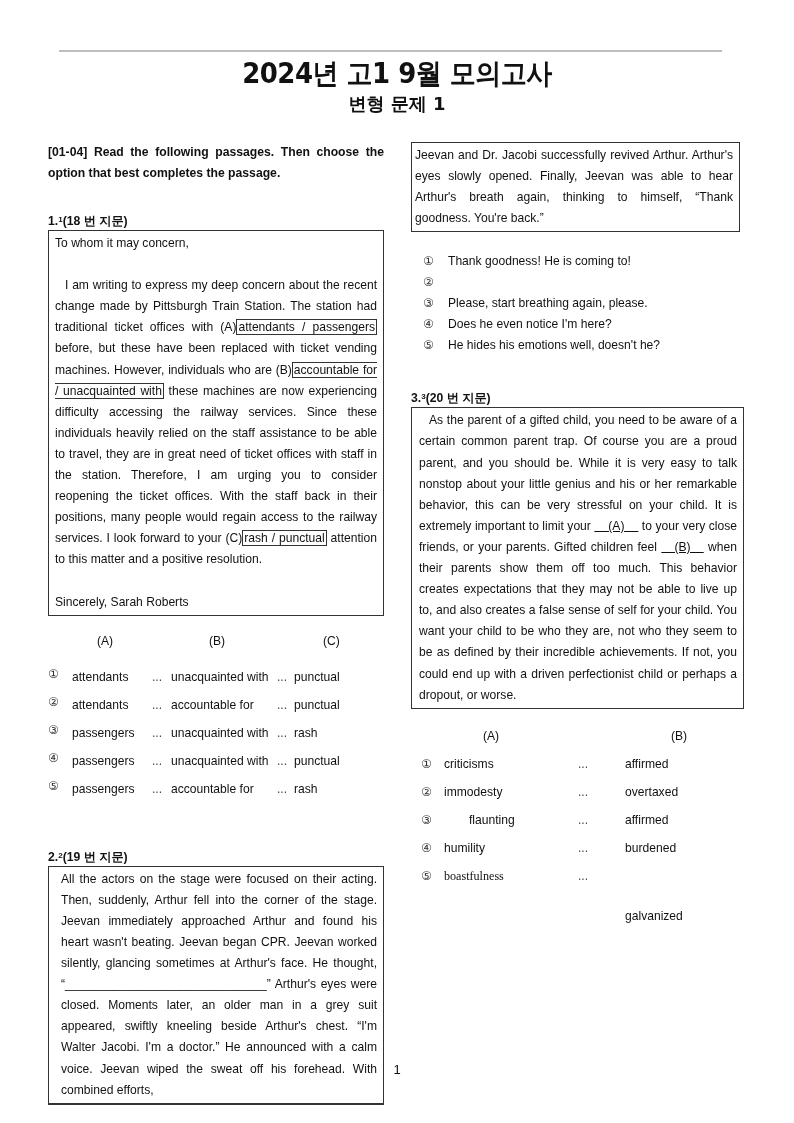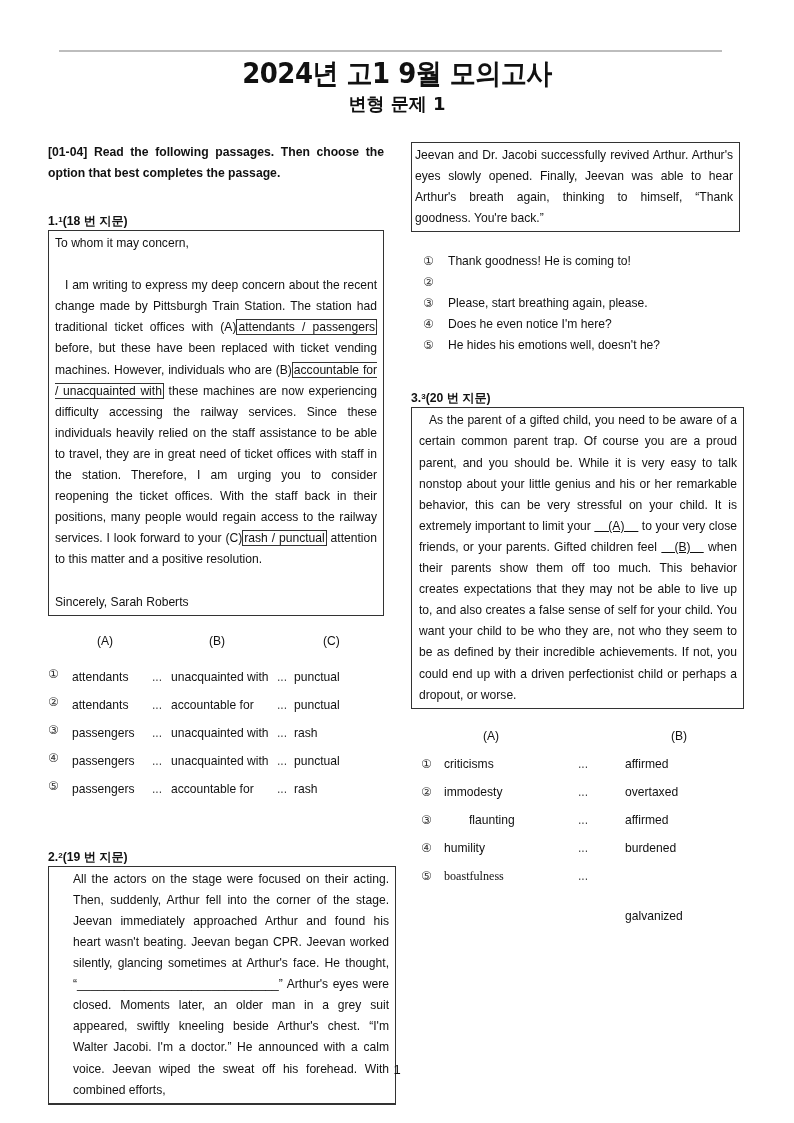--- a/index.html
+++ b/index.html
@@ -135,21 +135,21 @@
       <span class="ellipsis" style="left:104px;">...</span>
       <span style="left:123px;">accountable for</span>
       <span class="ellipsis" style="left:229px;">...</span>
       <span style="left:246px;">rash</span>
     </div>
   </div>
 
   <div class="q-head" style="margin-top:38px;">
     <span>2.</span><sup>2</sup><span>(19 번 지문)</span>
   </div>
-  <div class="passage" style="width:316px; padding-left:24px; border-bottom-width:2px;">
+  <div class="passage" style="width:316px; padding-left:12px; border-bottom-width:2px;">
     <p><span>All the actors on the stage were focused on their acting. Then, suddenly, Arthur fell into the corner of the stage. Jeevan immediately approached Arthur and found his heart wasn't beating. Jeevan began CPR. Jeevan worked silently, glancing sometimes at Arthur's face. He thought, “</span><span>______________________________</span><span>” Arthur's eyes were closed. Moments later, an older man in a grey suit appeared, swiftly kneeling beside Arthur's chest. “I'm Walter Jacobi. I'm a doctor.” He announced with a calm voice. Jeevan wiped the sweat off his forehead. With combined efforts,</span></p>
   </div>
 </div>
 
 <div class="col col-right">
   <div class="passage" style="width:318px; padding-left:3px; margin-top:0;">
     <p>Jeevan and Dr. Jacobi successfully revived Arthur. Arthur's eyes slowly opened. Finally, Jeevan was able to hear Arthur's breath again, thinking to himself, “Thank goodness. You're back.”</p>
   </div>
 
   <div class="choice-list" style="margin-top:19px;">

